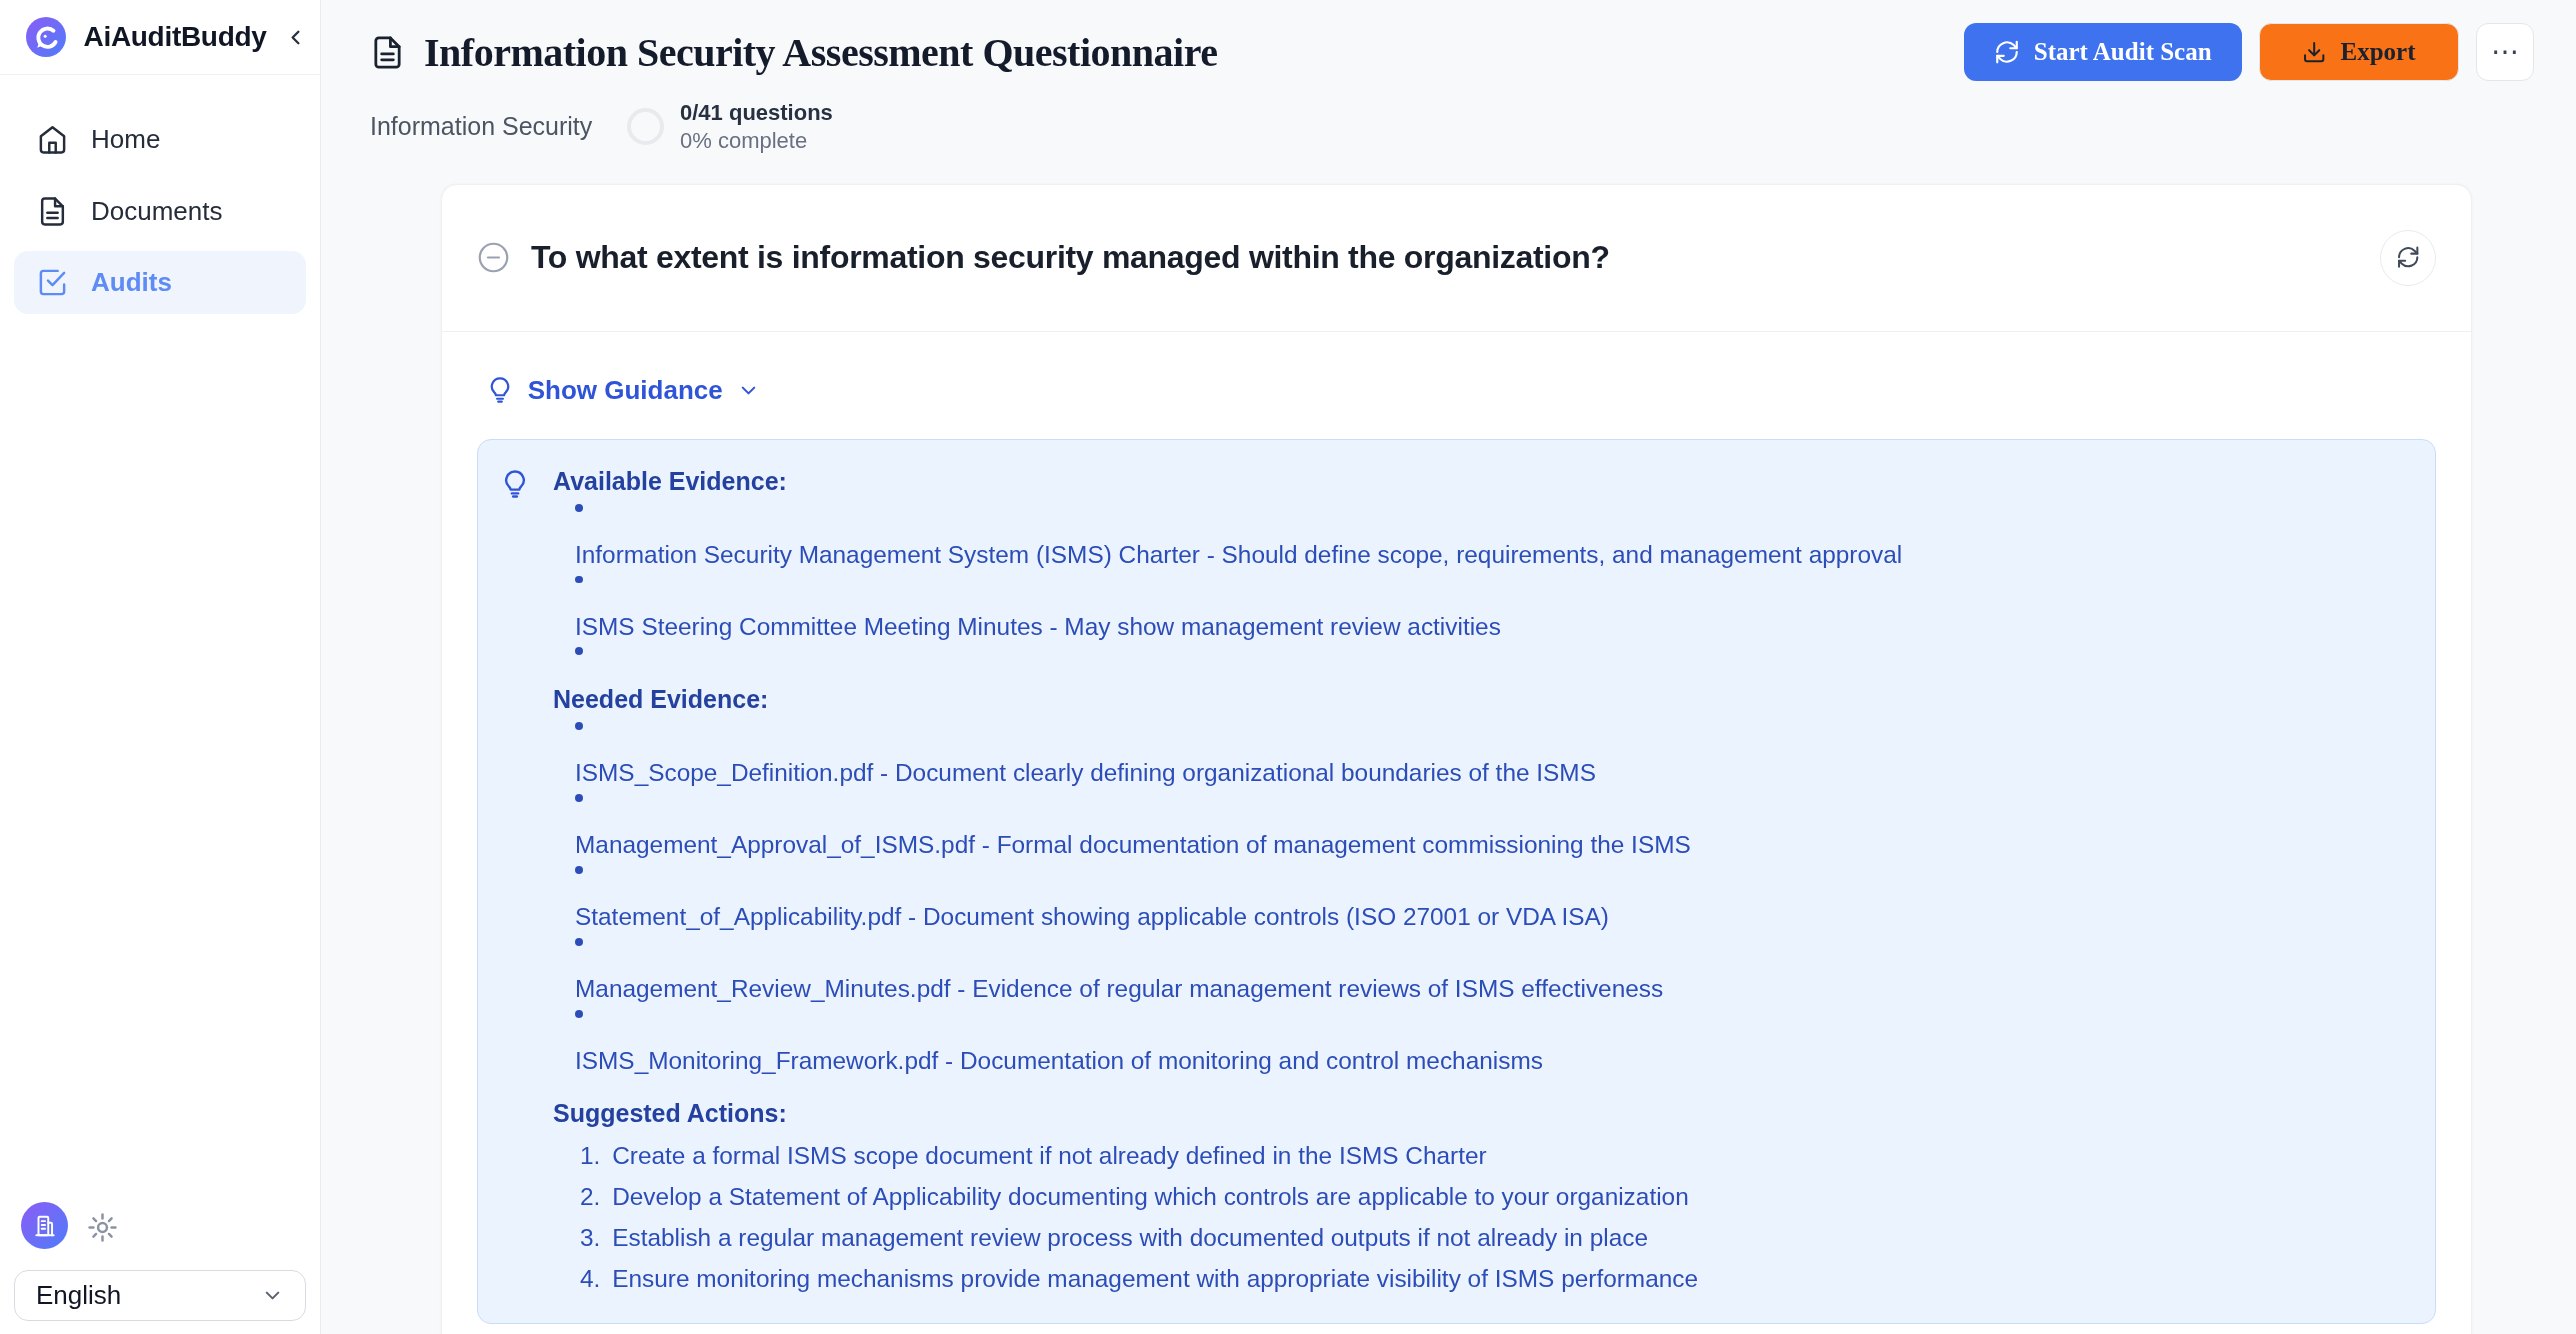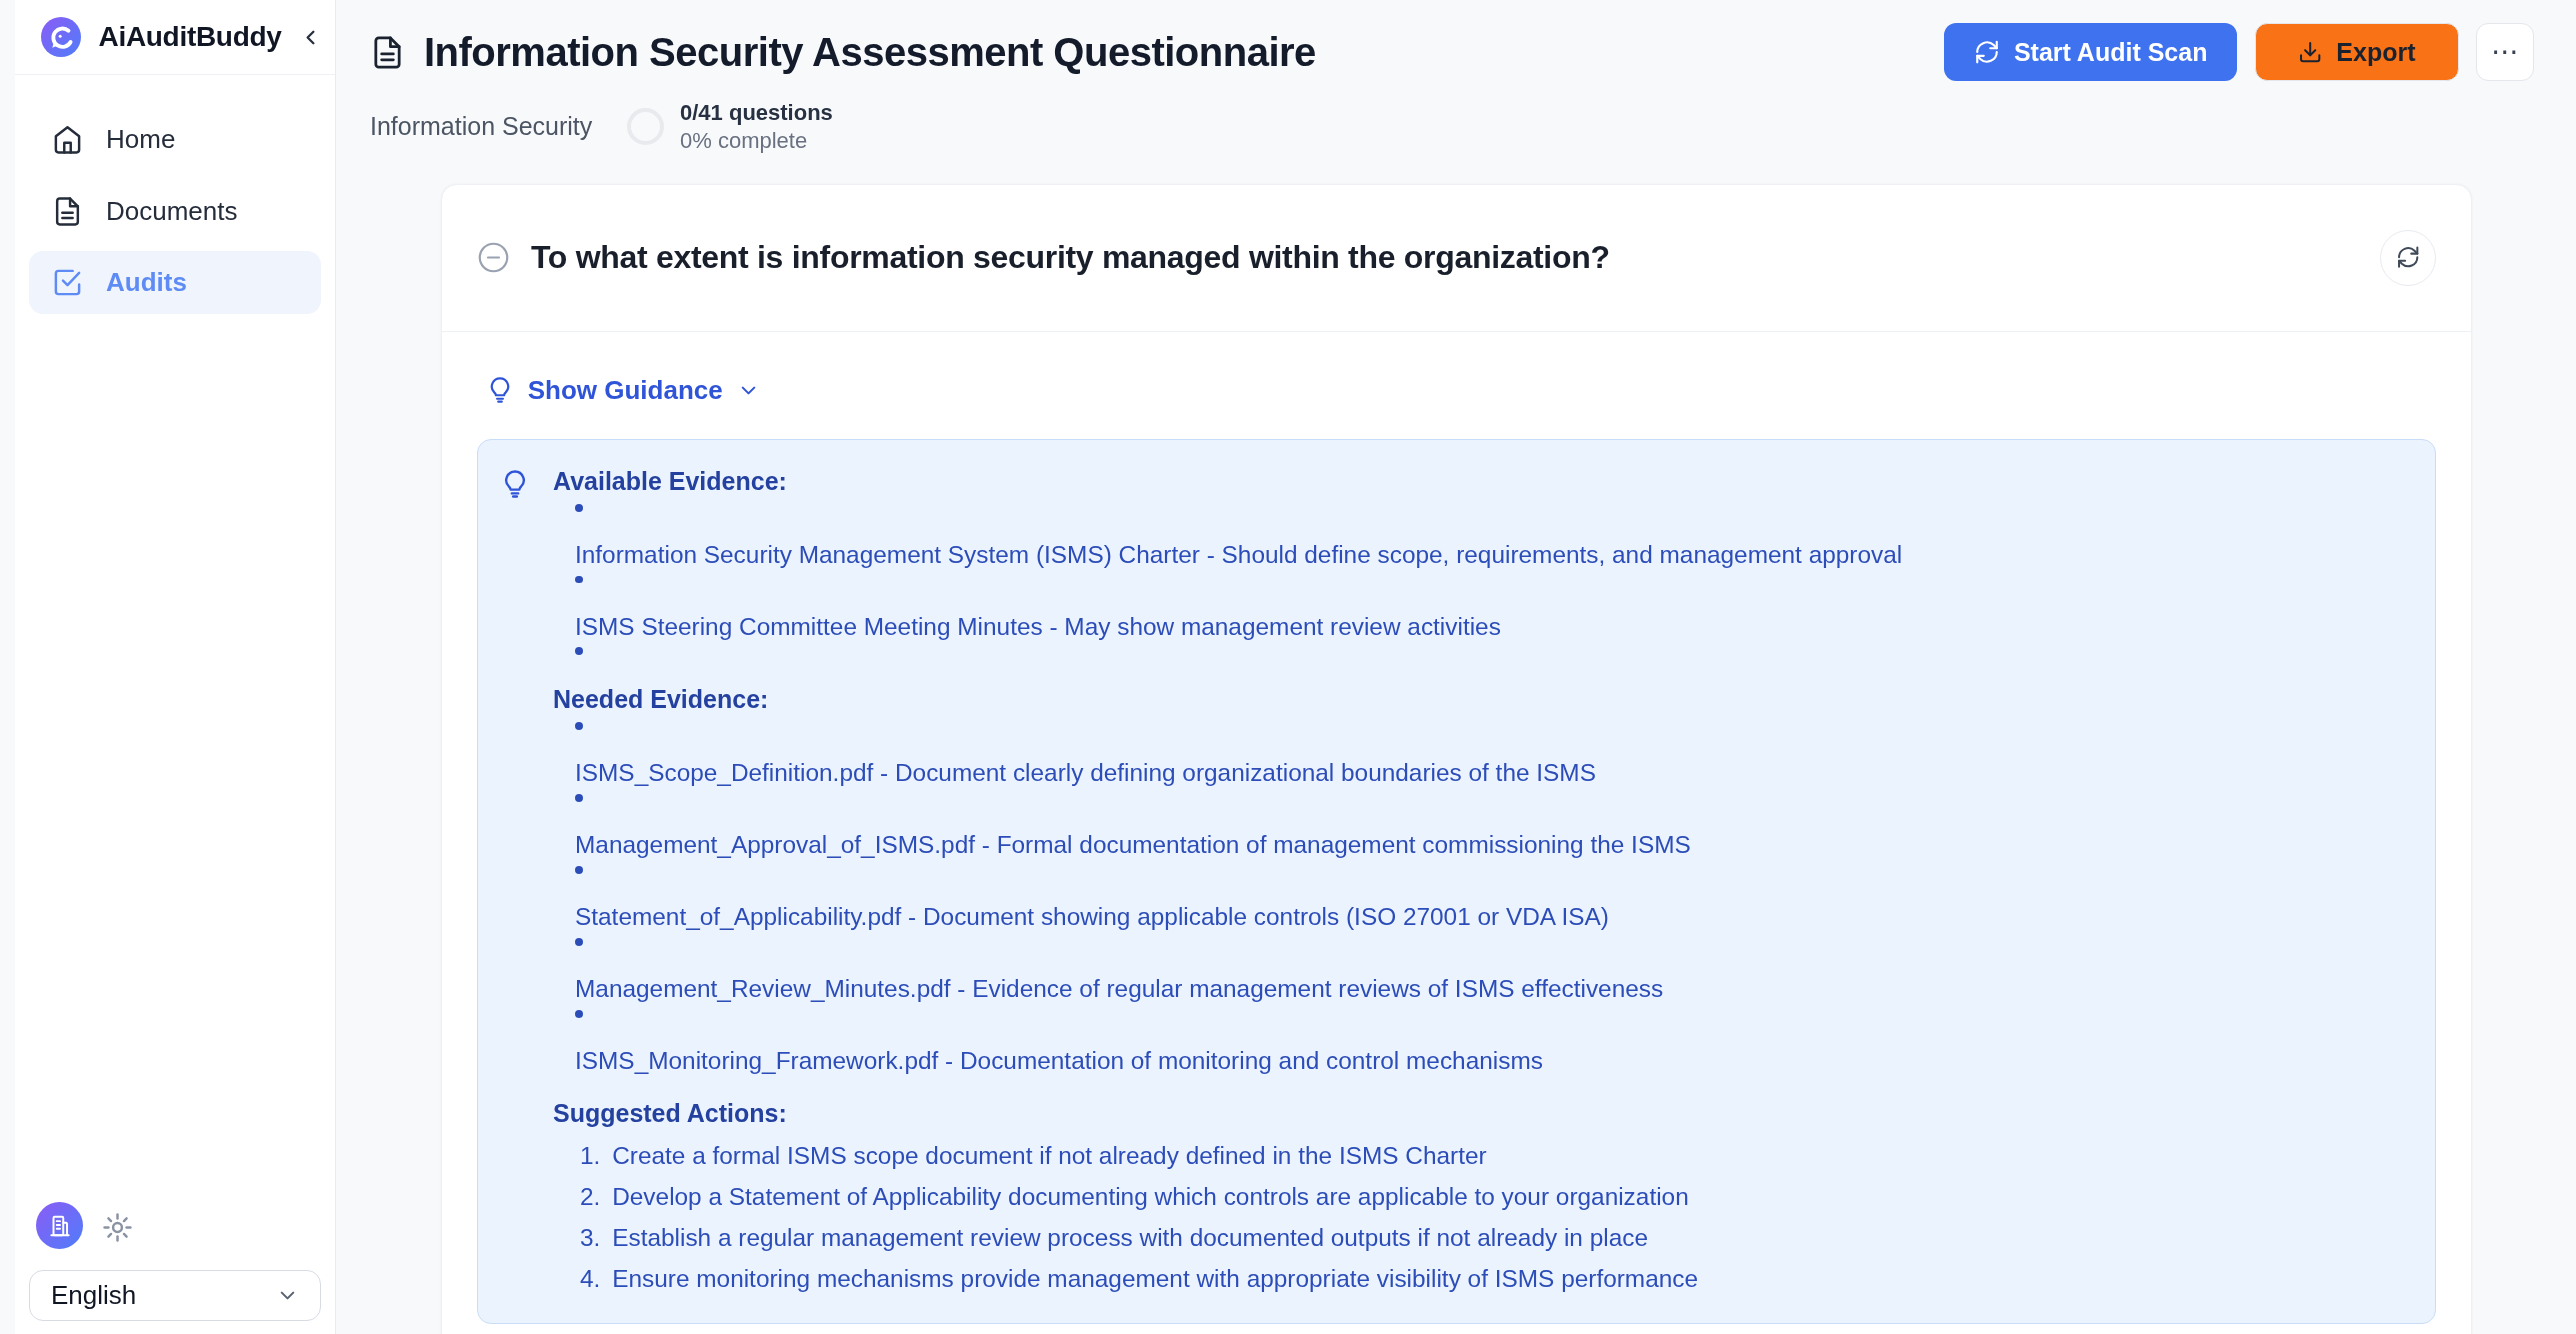--- a/index.html
+++ b/index.html
@@ -1,19 +1,19 @@
 <!DOCTYPE html>
 <html style="font-size:14px"><head>
 <meta charset="utf-8">
 <style>
   * { margin:0; padding:0; box-sizing:border-box; }
   html,body { width:2576px; height:1334px; overflow:hidden; font-family:"Liberation Sans","DejaVu Sans",sans-serif; background:#f8f9fb; color:#1a2230; }
 
   
-  .sidebar { position:fixed; left:15px; top:0; width:321px; height:1334px; background:#ffffff; border-right:0.9px solid #e8ebf0; z-index:5; }
+  .sidebar { position:fixed; left:0; top:0; width:321px; height:1334px; background:#ffffff; border-right:0.9px solid #e8ebf0; z-index:5; }
   .brand-row { height:75px; display:flex; align-items:center; padding:0 26px; gap:17.5px; border-bottom:0.9px solid #eef0f4; }
   .brand-logo { width:40px; height:40px; flex:none; }
   .brand-name { font-size:28px; font-weight:700; color:#101623; letter-spacing:-0.3px; flex:1; }
   .collapse-btn { width:35px; height:35px; display:flex; align-items:center; justify-content:center; color:#27303f; cursor:pointer; }
   .nav { padding:33px 14px 0 14px; }
   .nav-item { display:flex; align-items:center; gap:23px; height:63px; padding:0 23px; margin-bottom:8.7px; border-radius:14px; font-size:26px; font-weight:500; color:#252c3a; cursor:pointer; }
   .nav-item svg { width:31px; height:31px; stroke:#252c3a; }
   .nav-item.active { background:#f0f4fd; color:#5e8cf4; font-weight:600; }
   .nav-item.active svg { stroke:#5e8cf4; }
 
@@ -23,21 +23,21 @@
   .org-meta { flex:1; }
   .org-name { font-size:25px; font-weight:700; color:#101623; letter-spacing:-0.2px; }
   .org-badge { display:inline-block; margin-top:8.7px; padding:5.2px 15.7px; border:1.7px solid #e6e9ee; border-radius:12.2px; font-size:22px; font-weight:600; color:#1a2230; background:#fff; }
   .gear-btn { width:33px; height:33px; margin-top:12.2px; color:#8a93a3; cursor:pointer; flex:none; }
   .lang-select { position:absolute; left:14px; right:14px; bottom:13px; height:51px; border:0.9px solid #d7dbe2; border-radius:14px; background:#fff; display:flex; align-items:center; justify-content:space-between; padding:0 21px; font-size:26px; color:#101623; cursor:pointer; }
   .lang-select svg { width:23px; height:23px; stroke:#5a6272; }
 
   
   .main { margin-left:321px; height:1334px; position:relative; }
   .page-header { padding:23px 42px 0 49px; }
-  .header-row1 { display:flex; align-items:center; gap:19px; }
+  .header-row1 { display:flex; align-items:center; gap:19px;font-family:Liberation Serif, serif; }
   .doc-icon { width:35px; height:35px; stroke:#1a2230; flex:none; }
   .page-title { font-size:40px; font-weight:700; color:#141c2b; letter-spacing:-0.5px; flex:1; }
   .header-actions { display:flex; align-items:center; gap:17.5px; }
   .btn-primary { display:flex; align-items:center; gap:14px; height:58px; padding:0 30px; background:#3e72ef; border:none; border-radius:12.2px; color:#fff; font-size:25px; font-weight:600; font-family:inherit; cursor:pointer; }
   .btn-primary svg { width:26px; height:26px; stroke:#fff; }
   .btn-outline { display:flex; align-items:center; gap:14px; height:58px; padding:0 42px; background:#f97316; border:0.9px solid #e3e6ea; border-radius:12.2px; color:#1a2230; font-size:25px; font-weight:600; font-family:inherit; cursor:pointer; }
   .btn-outline svg { width:24.4px; height:24.4px; stroke:#1a2230; }
   .btn-more { width:58px; height:58px; background:#fff; border:0.9px solid #e3e6ea; border-radius:12.2px; font-size:28px; color:#374151; font-family:inherit; cursor:pointer; line-height:1; }
   .header-row2 { display:flex; align-items:center; gap:35px; margin:19px 0 0 0; }
   .category-label { font-size:25px; font-weight:500; color:#4b5563; }

